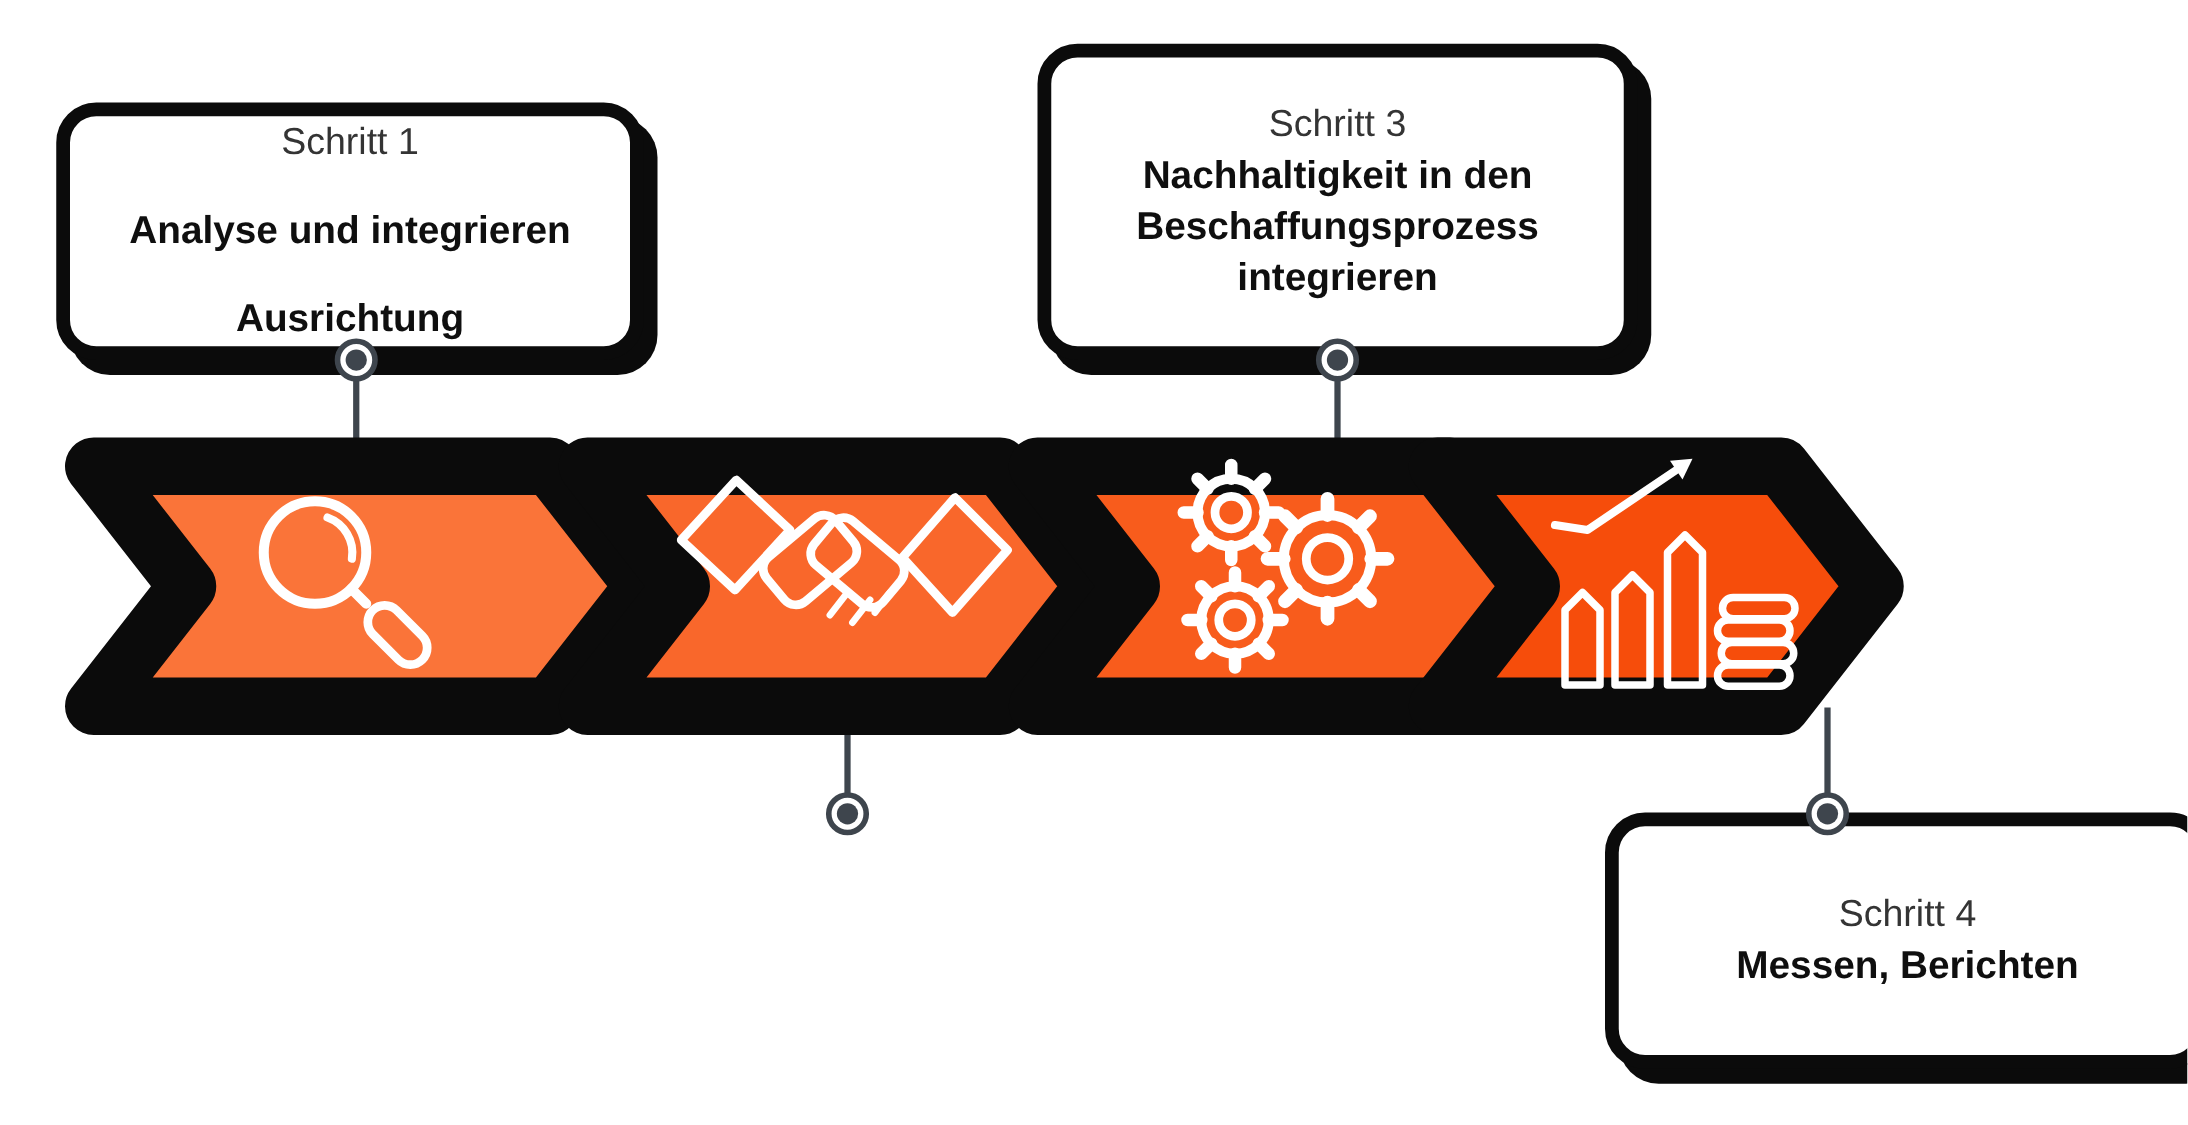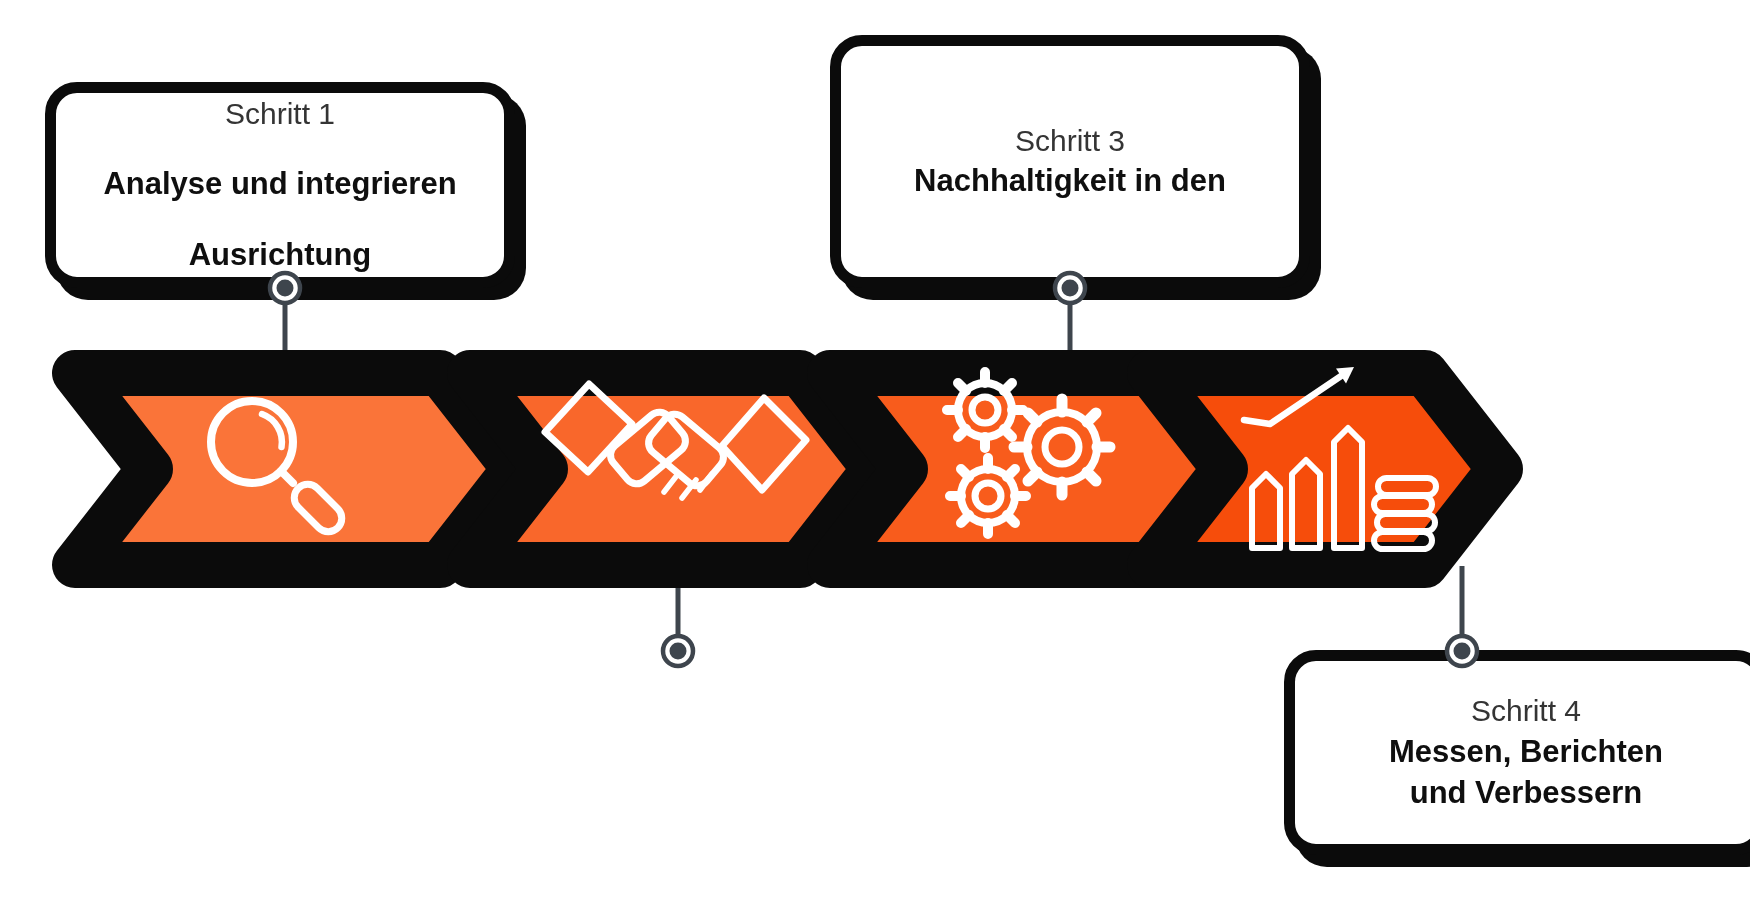--- a/index.html
+++ b/index.html
@@ -46,26 +46,27 @@
   <div class="callout" id="box1">
     <div class="label">Schritt 1</div>
     <div class="line">Analyse und integrieren</div>
     <div class="line">Ausrichtung</div>
   </div>
 
 
   <div class="callout" id="box3">
     <div class="label">Schritt 3</div>
     <div class="line">Nachhaltigkeit in den</div>
+    <div class="line">Beschaffungsprozess</div>
+    <div class="line">integrieren</div>
   </div>
 
   <div class="callout" id="box4">
     <div class="label">Schritt 4</div>
     <div class="line">Messen, Berichten</div>
-    <div class="line">und Verbessern</div>
   </div>
 
   <svg class="overlay" width="1750" height="900" viewBox="0 0 1750 900">
 
     <g fill="none" stroke="#3e454d">
       <line class="connector-line" x1="285" y1="293" x2="285" y2="356"></line>
       <line class="connector-line" x1="678" y1="566" x2="678" y2="646"></line>
       <line class="connector-line" x1="1070" y1="295" x2="1070" y2="356"></line>
       <line class="connector-line" x1="1462" y1="566" x2="1462" y2="646"></line>
     </g>

